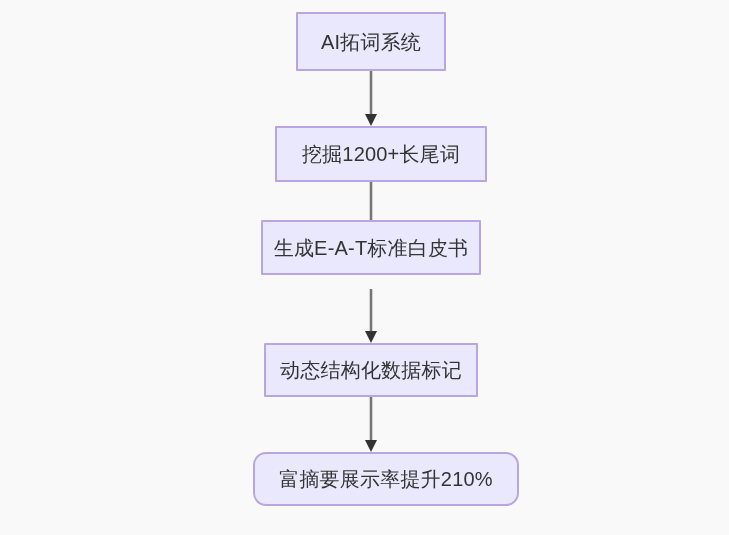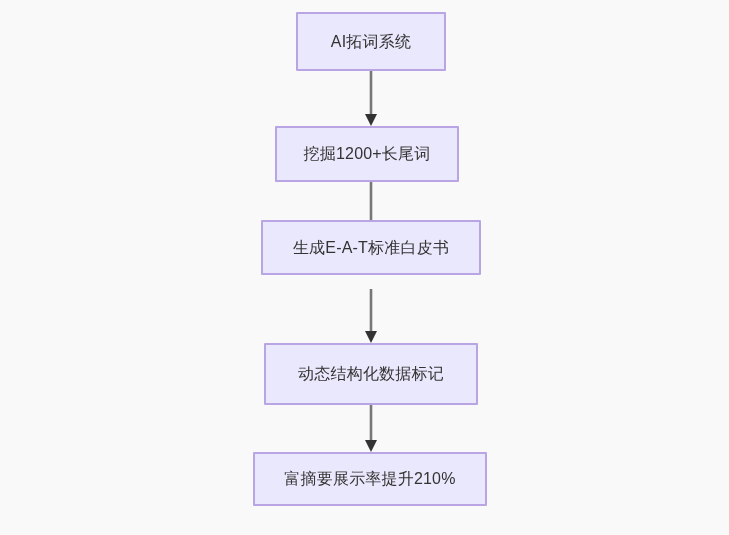--- a/index.html
+++ b/index.html
@@ -24,38 +24,38 @@
   .node {
     position: absolute;
     box-sizing: border-box;
     background: #eae8fc;
     border: 2px solid #b9a5e3;
     border-radius: 1px;
     display: flex;
     align-items: center;
     justify-content: center;
     color: #333333;
-    font-size: 16px;
+    font-size: 20px;
     line-height: 1.2;
     letter-spacing: 0.2px;
     white-space: nowrap;
     user-select: none;
   }
 
   .node-label {
     display: block;
     text-align: center;
   }
 
   
   .node-1 { left: 296px; top: 12px;  width: 150px; height: 59px; }
-  .node-2 { left: 275px; top: 126px; width: 184px; height: 56px; }
+  .node-2 { left: 275px; top: 126px; width: 212px; height: 56px; }
   .node-3 { left: 261px; top: 220px; width: 220px; height: 55px; }
-  .node-4 { left: 264px; top: 343px; width: 214px; height: 62px; }
-  .node-5 { left: 253px; top: 452px; width: 234px; height: 54px; }
+  .node-4 { left: 264px; top: 343px; width: 214px; height: 54px; }
+  .node-5 { left: 253px; top: 452px; width: 266px; height: 54px; border-radius: 13px; }
 
   
   .edge {
     position: absolute;
     left: 0;
     top: 0;
     width: 729px;
     height: 535px;
     pointer-events: none;
     overflow: visible;

